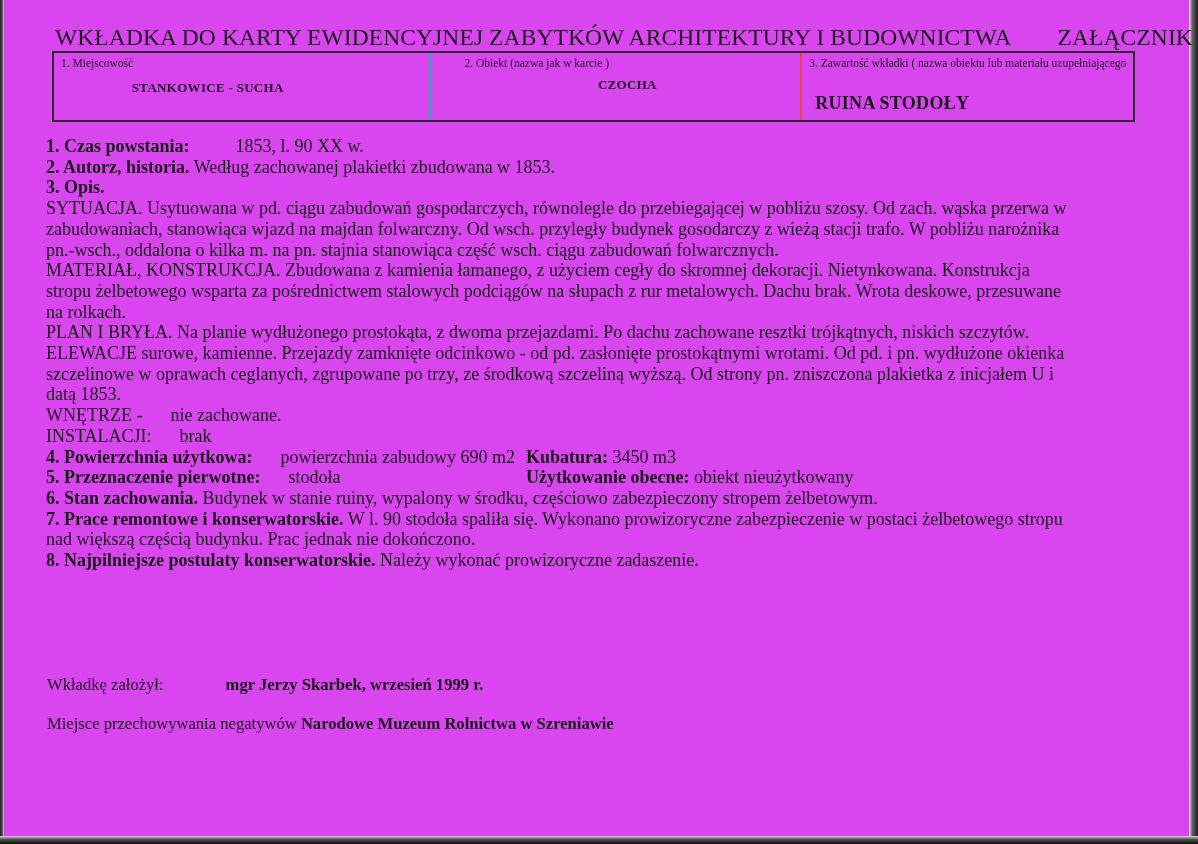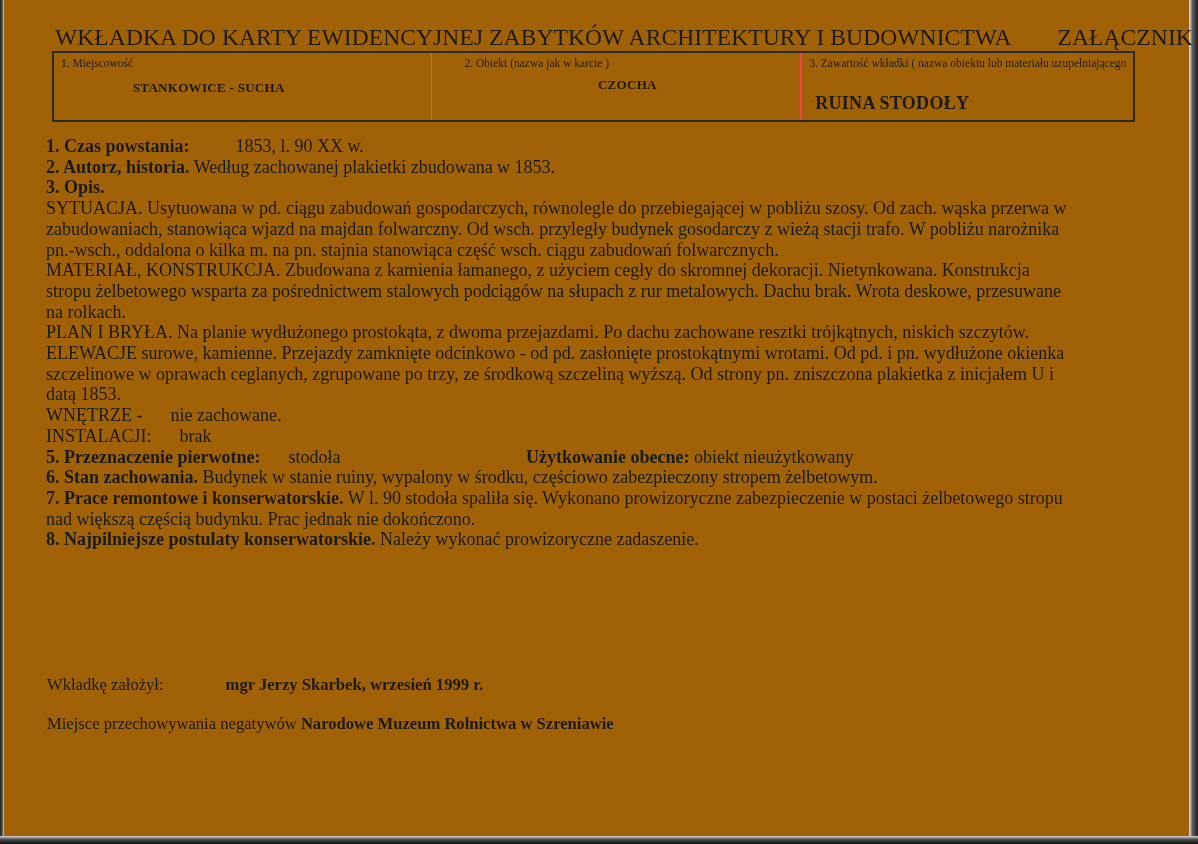--- a/index.html
+++ b/index.html
@@ -15,21 +15,21 @@
     color: #1b1b1b;
     position: relative;
   }
 
   
   #page {
     position: absolute;
     left: 0; top: 0;
     width: 1198px;
     height: 844px;
-    background: #a16207;
+    background: #d946ef;
     box-sizing: border-box;
   }
   
   .scan-edge-left {
     position: absolute;
     left: 0; top: 0;
     width: 4px; height: 844px;
     background: linear-gradient(90deg,#232323 0%, #4a4a4a 55%, #d9d9d9 100%);
   }
   .scan-edge-right {
@@ -86,21 +86,21 @@
     border-right: 2px solid #2b2b2b;
     box-sizing: border-box;
     display: flex;
   }
   .hcell {
     position: relative;
     box-sizing: border-box;
     padding: 4px 0 0 7px;
     overflow: hidden;
   }
-  .hcell.c1 { width: 381px; border-right: 1px solid #14b8a6; }
+  .hcell.c1 { width: 381px; border-right: 3px solid #14b8a6; }
   .hcell.c2 { width: 372px; border-right: 2px solid #ef4444; padding-left: 32px; }
   .hcell.c3 { width: 333px; }
 
   .hcell-label {
     font-size: 11.5px;
     line-height: 1.2;
     color: #1f1f1f;
     white-space: nowrap;
   }
   .hcell-value {
@@ -229,20 +229,29 @@
       <p>ELEWACJE surowe, kamienne. Przejazdy zamknięte odcinkowo - od pd. zasłonięte prostokątnymi wrotami. Od pd. i pn. wydłużone okienka szczelinowe w oprawach ceglanych, zgrupowane po trzy, ze środkową szczeliną wyższą. Od strony pn. zniszczona plakietka z inicjałem U i datą 1853.</p>
 
       <p>
         <span>WNĘTRZE  -</span><span class="gap-sm"></span><span>nie zachowane.</span>
       </p>
 
       <p>
         <span>INSTALACJI:</span><span class="gap-sm"></span><span>brak</span>
       </p>
 
+      <div class="row-two">
+        <div class="left-col">
+          <span class="b">4. Powierzchnia użytkowa:</span><span class="gap-sm"></span><span>powierzchnia zabudowy 690 m2</span>
+        </div>
+        <div class="col2">
+          <span class="b">Kubatura:</span>
+          <span>3450 m3</span>
+        </div>
+      </div>
 
       <div class="row-two">
         <div class="left-col">
           <span class="b">5. Przeznaczenie pierwotne:</span><span class="gap-sm"></span><span>stodoła</span>
         </div>
         <div class="col2">
           <span class="b">Użytkowanie obecne:</span>
           <span>obiekt nieużytkowany</span>
         </div>
       </div>

